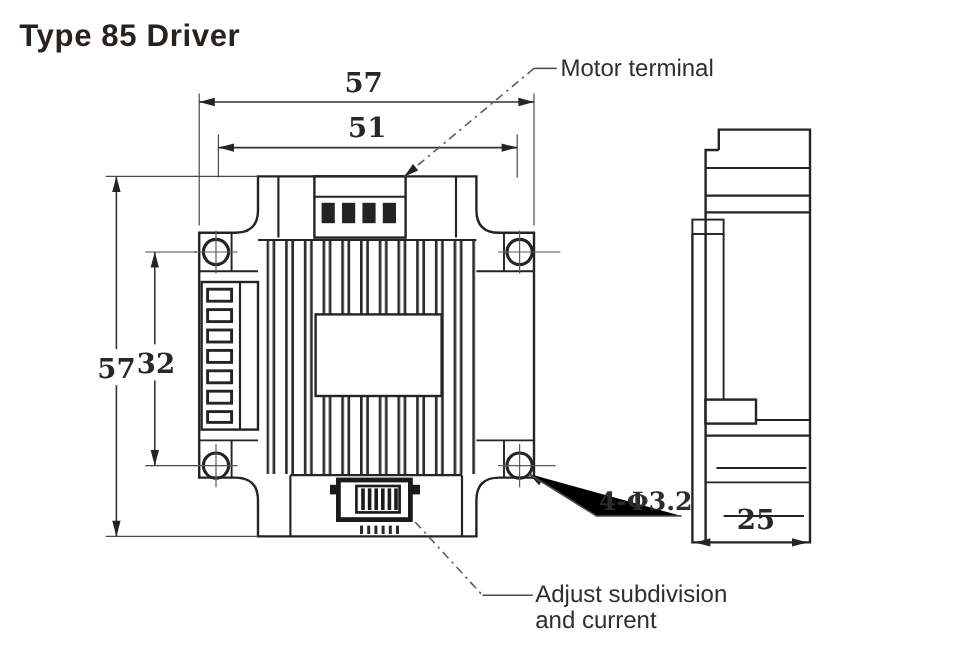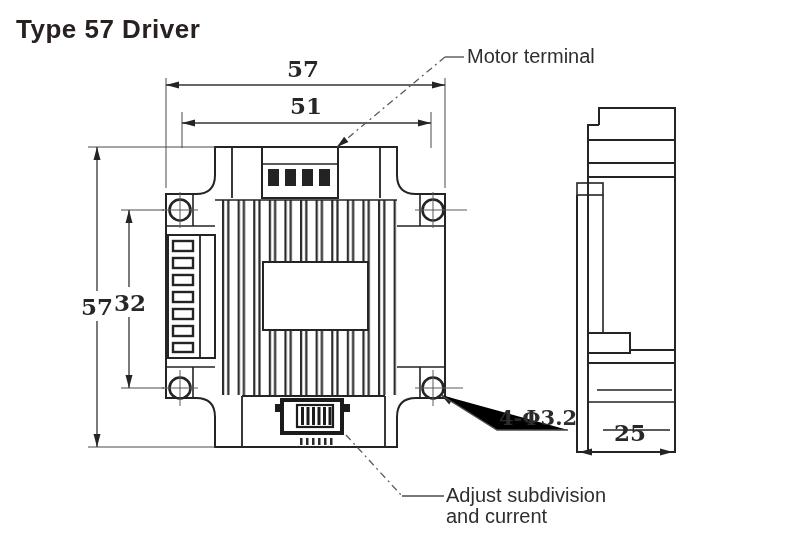--- a/index.html
+++ b/index.html
@@ -9,21 +9,21 @@
          letter-spacing:0.5px;}
   svg text{user-select:none;}
   .dimtxt{font-family:"DejaVu Serif",serif;font-weight:700;font-size:23px;fill:#272727;}
   .calltxt{font-family:"DejaVu Serif",serif;font-weight:700;font-size:21px;fill:#2c2c2c;}
   .labtxt{font-family:"Liberation Sans",sans-serif;font-size:20px;fill:#2e2e2e;}
 </style>
 </head>
 <body>
 
 <div class="page">
-  <div class="title">Type 57 Driver</div>
+  <div class="title">Type 85 Driver</div>
 
   <svg width="800" height="547" viewBox="0 0 800 547">
     <defs>
       <pattern id="fins" x="222" y="0" width="15.6" height="10" patternUnits="userSpaceOnUse">
         <rect x="0" y="0" width="2.2" height="10" fill="#2a2a2a"></rect>
         <rect x="5.2" y="0" width="2.2" height="10" fill="#2a2a2a"></rect>
       </pattern>
     </defs>
 
     <g stroke="#242424" fill="none" stroke-width="2">

